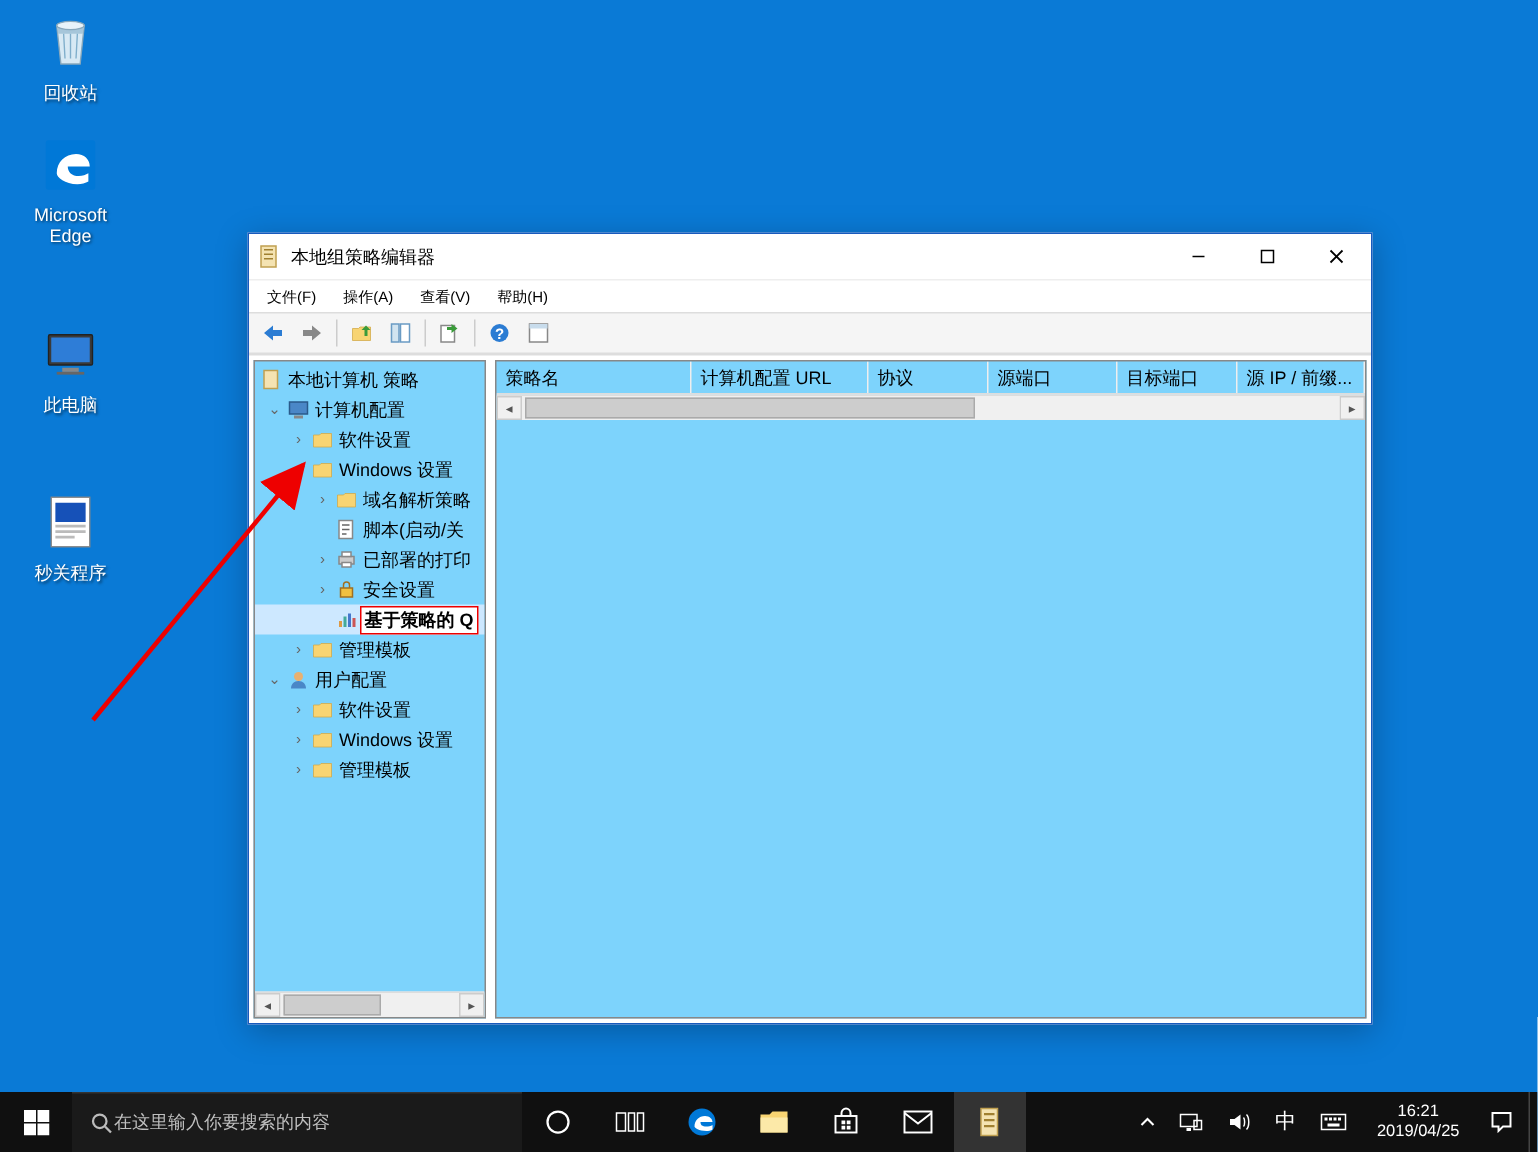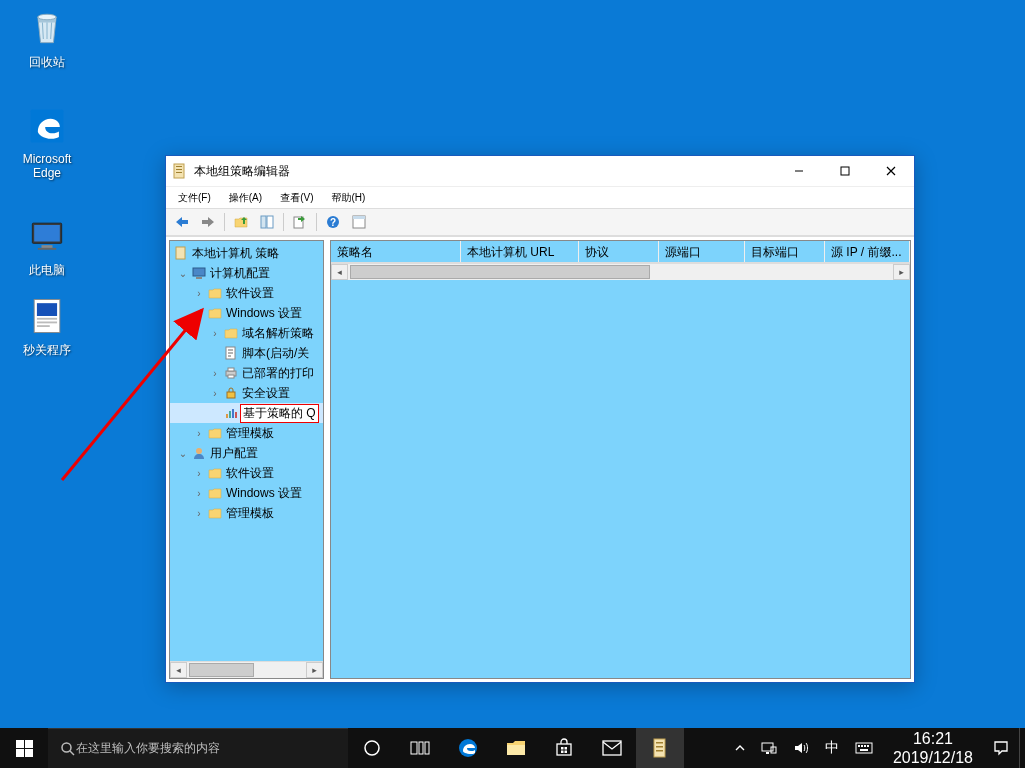--- a/index.html
+++ b/index.html
@@ -14,21 +14,21 @@
 
 .taskbar { position: absolute; left: 0; right: 0; bottom: 0; height: 40px; background: #101010; display: flex; align-items: stretch; color: #fff; font-size: 12px; }
 .start-btn { width: 48px; display: flex; align-items: center; justify-content: center; cursor: pointer; }
 .search-box { flex: 0 0 300px; display: flex; align-items: center; background: #1a1a1a; border-top: 1px solid #333; padding: 0 12px; color: #ccc; cursor: text; }
 .search-box svg { flex: none; }
 .task-icons { display: flex; align-items: stretch; }
 .task-icons .tbtn { width: 48px; display: flex; align-items: center; justify-content: center; cursor: pointer; }
 .task-icons .tbtn.active { background: #333; }
 .tray { margin-left: auto; display: flex; align-items: center; gap: 8px; padding: 0 6px; }
 .tray .tbtn-sm { display: flex; align-items: center; justify-content: center; padding: 0 4px; height: 100%; cursor: pointer; }
-.clock { text-align: center; line-height: 1.2; font-size: 16px; padding: 0 8px; }
+.clock { text-align: center; line-height: 1.2; font-size: 11px; padding: 0 8px; }
 .show-desktop { width: 6px; border-left: 1px solid #444; cursor: pointer; }
 
 
 .window { position: absolute; left: 165px; top: 155px; width: 750px; height: 528px; background: #fff; border: 1px solid #185abd; box-shadow: 0 4px 20px rgba(0,0,0,.25); display: flex; flex-direction: column; justify-content: space-between; }
 .titlebar { height: 30px; display: flex; align-items: center; padding-left: 6px; }
 .titlebar .title-icon { width: 16px; height: 16px; margin-right: 6px; }
 .titlebar .title-text { font-size: 12px; color: #000; flex: 1; }
 .win-controls { display: flex; height: 100%; }
 .win-controls div { width: 46px; display: flex; align-items: center; justify-content: center; cursor: pointer; }
 
@@ -42,21 +42,21 @@
 .content { flex: 1; display: flex; border-top: 1px solid #ddd; min-height: 0; }
 .pane { border: 1px solid #888; margin: 3px; background: #7dd3fc; display: flex; flex-direction: column; position: relative; }
 .tree-pane { width: 155px; overflow: hidden; }
 .list-pane { flex: 1; overflow: hidden; }
 
 .tree { font-size: 12px; color: #000; padding: 2px 0; flex: 1; white-space: nowrap; overflow: hidden; }
 .tree-row { display: flex; align-items: center; height: 20px; cursor: pointer; }
 .tree-row .arrow { width: 14px; text-align: center; color: #666; font-size: 10px; }
 .tree-row .ticon { width: 18px; height: 16px; display: flex; align-items: center; justify-content: center; }
 .tree-row .tlabel { padding-left: 2px; overflow: hidden; text-overflow: clip; }
-.tree-row.selected { background: #cde8ff; }
+.tree-row.selected { background: #cde8ff; font-weight: bold; }
 .tree-row.selected .tlabel { border: 1px solid #e00; background: #fff; padding: 0 2px; }
 
 .list-header { height: 22px; border-bottom: 1px solid #ddd; display: flex; font-size: 12px; }
 .list-header .col { padding: 3px 6px; border-right: 1px solid #eee; white-space: nowrap; overflow: hidden; }
 .list-body { flex: 1; display: flex; align-items: flex-start; justify-content: center; font-size: 12px; color: #000; padding-top: 12px; }
 
 .hscroll { height: 17px; background: #f0f0f0; border-top: 1px solid #ddd; display: flex; align-items: stretch; }
 .hscroll .arrow-btn { width: 17px; background: #f0f0f0; border: 1px solid #ccc; display: flex; align-items: center; justify-content: center; font-size: 9px; color: #555; cursor: pointer; }
 .hscroll .track { flex: 1; background: #f0f0f0; position: relative; }
 .hscroll .thumb { position: absolute; top: 1px; bottom: 1px; background: #cdcdcd; border: 1px solid #aaa; cursor: pointer; }
@@ -75,21 +75,21 @@
     <svg viewBox="0 0 48 48">
         <path fill="#d7e9f4" stroke="#88a8bc" d="M14 12h20l-3 28H17z"></path>
         <path fill="#a6c6da" d="M14 12h20l-1 6H15z"></path>
         <ellipse cx="24" cy="12" rx="10" ry="3" fill="#e8f3fa" stroke="#88a8bc"></ellipse>
         <path stroke="#7faecb" stroke-width="1" fill="none" d="M19 18l1 18M24 18v18M29 18l-1 18"></path>
       </svg>
   </div>
   <span>回收站</span>
 </div>
 
-<div class="desk-icon" style="left:10px; top:104px;">
+<div class="desk-icon" style="left:10px; top:88px;">
   <div class="icon-box">
     <svg viewBox="0 0 48 48">
         <rect x="6" y="6" width="36" height="36" rx="2" fill="#0078d7"></rect>
         <path fill="#fff" d="M14 30c0-8 6-14 14-14 6 0 10 4 10 9H22c0 4 3 7 8 7 3 0 5-1 7-2v6c-2 1-5 2-8 2-9 0-15-5-15-8z"></path>
       </svg>
   </div>
   <span>Microsoft Edge</span>
 </div>
 
 <div class="desk-icon" style="left:10px; top:214px;">
@@ -97,21 +97,21 @@
     <svg viewBox="0 0 48 48">
         <rect x="8" y="10" width="32" height="22" rx="1" fill="#3a3a3a" stroke="#222"></rect>
         <rect x="10" y="12" width="28" height="18" fill="#2e7dd7"></rect>
         <rect x="18" y="34" width="12" height="3" fill="#888"></rect>
         <rect x="14" y="37" width="20" height="2" fill="#666"></rect>
       </svg>
   </div>
   <span>此电脑</span>
 </div>
 
-<div class="desk-icon" style="left:10px; top:294px;">
+<div class="desk-icon" style="left:10px; top:326px;">
   <div class="icon-box">
     <svg viewBox="0 0 48 48">
         <rect x="10" y="6" width="28" height="36" fill="#fff" stroke="#888"></rect>
         <rect x="13" y="10" width="22" height="14" fill="#1651b8"></rect>
         <rect x="13" y="26" width="22" height="2" fill="#bbb"></rect>
         <rect x="13" y="30" width="22" height="2" fill="#bbb"></rect>
         <rect x="13" y="34" width="14" height="2" fill="#bbb"></rect>
       </svg>
   </div>
   <span>秒关程序</span>
@@ -340,21 +340,21 @@
         <div class="track">
             <div class="thumb" style="left:2px; width:55%;"></div>
           </div>
         <div class="arrow-btn">▸</div>
       </div>
     </div>
 
     <div class="pane list-pane">
       <div class="list-header">
         <div class="col" style="width:130px;">策略名</div>
-        <div class="col" style="width:118px;">本地计算机 URL</div>
+        <div class="col" style="width:118px;">计算机配置 URL</div>
         <div class="col" style="width:80px;">协议</div>
         <div class="col" style="width:86px;">源端口</div>
         <div class="col" style="width:80px;">目标端口</div>
         <div class="col" style="flex:1;">源 IP / 前缀...</div>
       </div>
       <div class="hscroll">
         <div class="arrow-btn">◂</div>
         <div class="track">
             <div class="thumb" style="left:2px; width:55%;"></div>
           </div>
@@ -466,21 +466,21 @@
           <rect x="1" y="2" width="16" height="10" fill="none" stroke="#fff"></rect>
           <rect x="3" y="4" width="2" height="2" fill="#fff"></rect>
           <rect x="6" y="4" width="2" height="2" fill="#fff"></rect>
           <rect x="9" y="4" width="2" height="2" fill="#fff"></rect>
           <rect x="12" y="4" width="2" height="2" fill="#fff"></rect>
           <rect x="5" y="8" width="8" height="2" fill="#fff"></rect>
         </svg>
       </div>
     <div class="clock">
       <div>16:21</div>
-      <div>2019/12/18</div>
+      <div>2019/04/25</div>
     </div>
     <div class="tbtn-sm">
         <svg width="16" height="16" viewBox="0 0 16 16">
           <path fill="none" stroke="#fff" stroke-width="1.3" d="M2 2h12v9H9l-3 3v-3H2z"></path>
         </svg>
       </div>
   </div>
   <div class="show-desktop"></div>
 </div>
 

